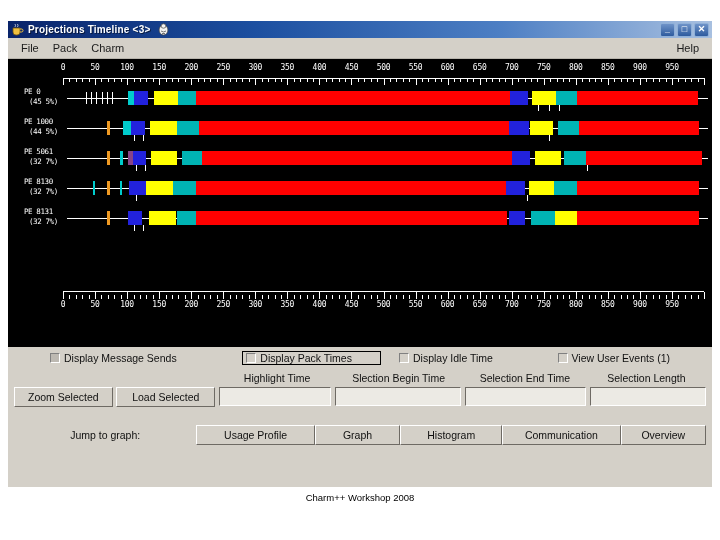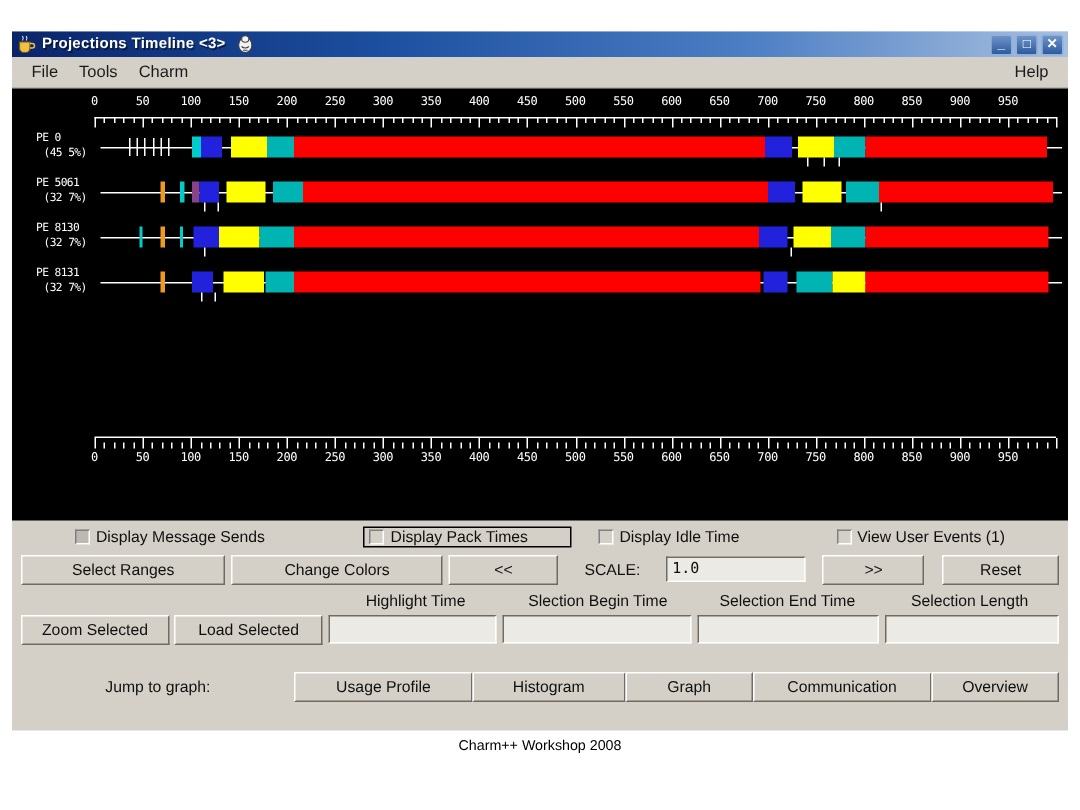--- a/index.html
+++ b/index.html
@@ -314,21 +314,21 @@
     </span>
     <div class="titlebar-buttons">
       <div class="tb-btn">_</div>
       <div class="tb-btn">□</div>
       <div class="tb-btn">✕</div>
     </div>
   </div>
 
   <div class="menubar">
     <div class="menu-item">File</div>
-    <div class="menu-item">Tools</div>
+    <div class="menu-item">Pack</div>
     <div class="menu-item">Charm</div>
     <div class="menu-item menu-right">Help</div>
   </div>
 
   <div class="timeline-area">
 
     <div class="axis" id="axis-top" style="top:4px;">
       <div class="axis-labels" id="axis-top-labels">
           <div class="axis-label" style="left: 55px;">0</div>
           <div class="axis-label" style="left: 87.05px;">50</div>
@@ -473,20 +473,39 @@
             <div class="seg" style="left: 86.535px; width: 24.358px; background: rgb(255, 255, 0);"></div>
             <div class="seg" style="left: 110.893px; width: 17.948px; background: rgb(0, 180, 180);"></div>
             <div class="seg" style="left: 128.841px; width: 314.09px; background: rgb(255, 0, 0);"></div>
             <div class="seg" style="left: 442.931px; width: 17.948px; background: rgb(34, 34, 221);"></div>
             <div class="seg" style="left: 464.725px; width: 24.358px; background: rgb(255, 255, 0);"></div>
             <div class="seg" style="left: 489.083px; width: 20.512px; background: rgb(0, 180, 180);"></div>
             <div class="seg" style="left: 509.595px; width: 121.79px; background: rgb(255, 0, 0);"></div>
             <div class="msgtick" style="left: 471.135px;"></div>
             <div class="msgtick" style="left: 482.032px;"></div>
             <div class="msgtick" style="left: 492.288px;"></div>
+          </div>
+        </div>
+        <div class="row">
+          <div class="row-label"><span>PE 1000</span><span class="pct">(44 5%)</span></div>
+          <div class="track">
+            <div class="baseline" style="left: 0px; right: 0px;"></div>
+            <div class="seg" style="left: 39.742px; width: 3.205px; background: rgb(238, 153, 34);"></div>
+            <div class="seg" style="left: 56.408px; width: 7.692px; background: rgb(0, 204, 204);"></div>
+            <div class="seg" style="left: 64.1px; width: 14.102px; background: rgb(34, 34, 221);"></div>
+            <div class="seg" style="left: 83.33px; width: 26.922px; background: rgb(255, 255, 0);"></div>
+            <div class="seg" style="left: 110.252px; width: 21.794px; background: rgb(0, 180, 180);"></div>
+            <div class="seg" style="left: 132.046px; width: 310.244px; background: rgb(255, 0, 0);"></div>
+            <div class="seg" style="left: 442.29px; width: 19.23px; background: rgb(34, 34, 221);"></div>
+            <div class="seg" style="left: 462.802px; width: 23.076px; background: rgb(255, 255, 0);"></div>
+            <div class="seg" style="left: 491.006px; width: 20.512px; background: rgb(0, 180, 180);"></div>
+            <div class="seg" style="left: 511.518px; width: 120.508px; background: rgb(255, 0, 0);"></div>
+            <div class="msgtick" style="left: 67.305px;"></div>
+            <div class="msgtick" style="left: 75.638px;"></div>
+            <div class="msgtick" style="left: 482.032px;"></div>
           </div>
         </div>
         <div class="row">
           <div class="row-label"><span>PE 5061</span><span class="pct">(32 7%)</span></div>
           <div class="track">
             <div class="baseline" style="left: 0px; right: 0px;"></div>
             <div class="seg" style="left: 39.742px; width: 3.205px; background: rgb(238, 153, 34);"></div>
             <div class="seg" style="left: 52.562px; width: 3.205px; background: rgb(0, 204, 204);"></div>
             <div class="seg" style="left: 60.895px; width: 5.128px; background: rgb(136, 68, 136);"></div>
             <div class="seg" style="left: 66.023px; width: 12.82px; background: rgb(34, 34, 221);"></div>
@@ -684,34 +703,20 @@
       <div class="chk" style="width:150px; margin-left:14px;">
         <span class="box"></span>
         <span>Display Idle Time</span>
       </div>
       <div class="chk" style="width:160px; margin-left:10px;">
         <span class="box"></span>
         <span>View User Events (1)</span>
       </div>
     </div>
 
-    <div class="ctrl-row" style="height:23px; align-items:center; padding:0 6px; box-sizing:border-box;">
-      <div class="btn" style="width:140px;">Select Ranges</div>
-      <div style="width:4px"></div>
-      <div class="btn" style="width:145px;">Change Colors</div>
-      <div style="width:4px"></div>
-      <div class="btn" style="width:75px;">&lt;&lt;</div>
-      <div style="width:18px"></div>
-      <div class="label-static" style="width:56px; justify-content:flex-start;">SCALE:</div>
-      <div class="field" style="width:95px;">1.0</div>
-      <div style="width:12px"></div>
-      <div class="btn" style="width:70px;">&gt;&gt;</div>
-      <div style="width:12px"></div>
-      <div class="btn" style="width:80px;">Reset</div>
-    </div>
 
     <div class="ctrl-row" style="height:19px; align-items:center; padding:0 6px; box-sizing:border-box;">
       <div style="width:108px;"></div>
       <div style="width:108px;"></div>
       <div class="hdr-label" style="width:120px;">Highlight Time</div>
       <div class="hdr-label" style="width:135px;">Slection Begin Time</div>
       <div class="hdr-label" style="width:130px;">Selection End Time</div>
       <div class="hdr-label" style="width:125px;">Selection Length</div>
     </div>
 
@@ -727,22 +732,22 @@
       <div class="field" style="width:128px; height:19px;"></div>
       <div style="width:4px"></div>
       <div class="field" style="width:122px; height:19px;"></div>
     </div>
 
     <div style="height:13px;"></div>
 
     <div class="ctrl-row" style="height:22px; align-items:center; padding:0 6px; box-sizing:border-box;">
       <div class="label-static" style="width:188px;">Jump to graph:</div>
       <div class="btn" style="width:122px;">Usage Profile</div>
+      <div class="btn" style="width:88px;">Graph</div>
       <div class="btn" style="width:105px;">Histogram</div>
-      <div class="btn" style="width:88px;">Graph</div>
       <div class="btn" style="width:122px;">Communication</div>
       <div class="btn" style="width:88px;">Overview</div>
     </div>
 
   </div>
 </div>
 
 <div class="caption">Charm++ Workshop 2008</div>
 
 </body></html>

